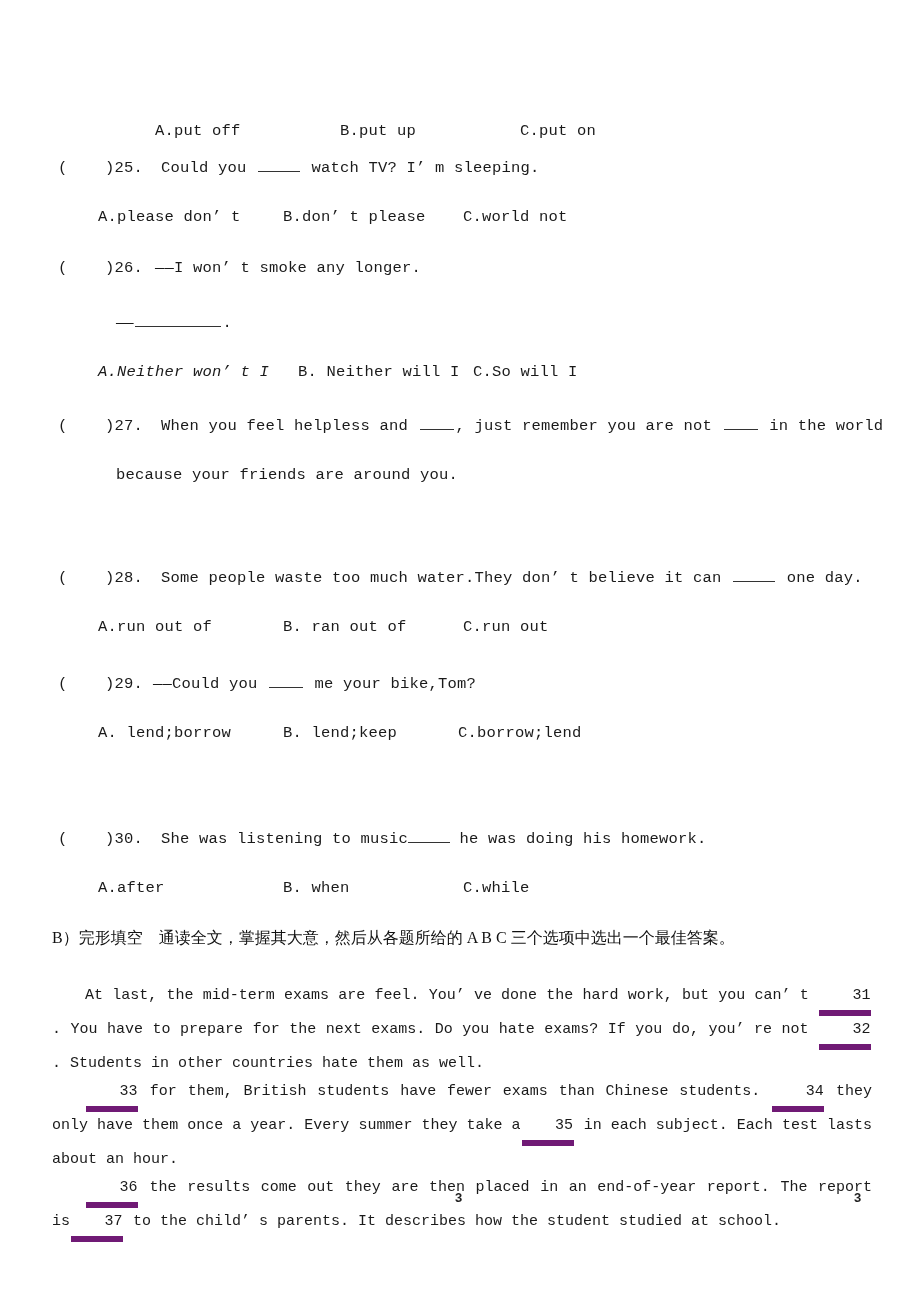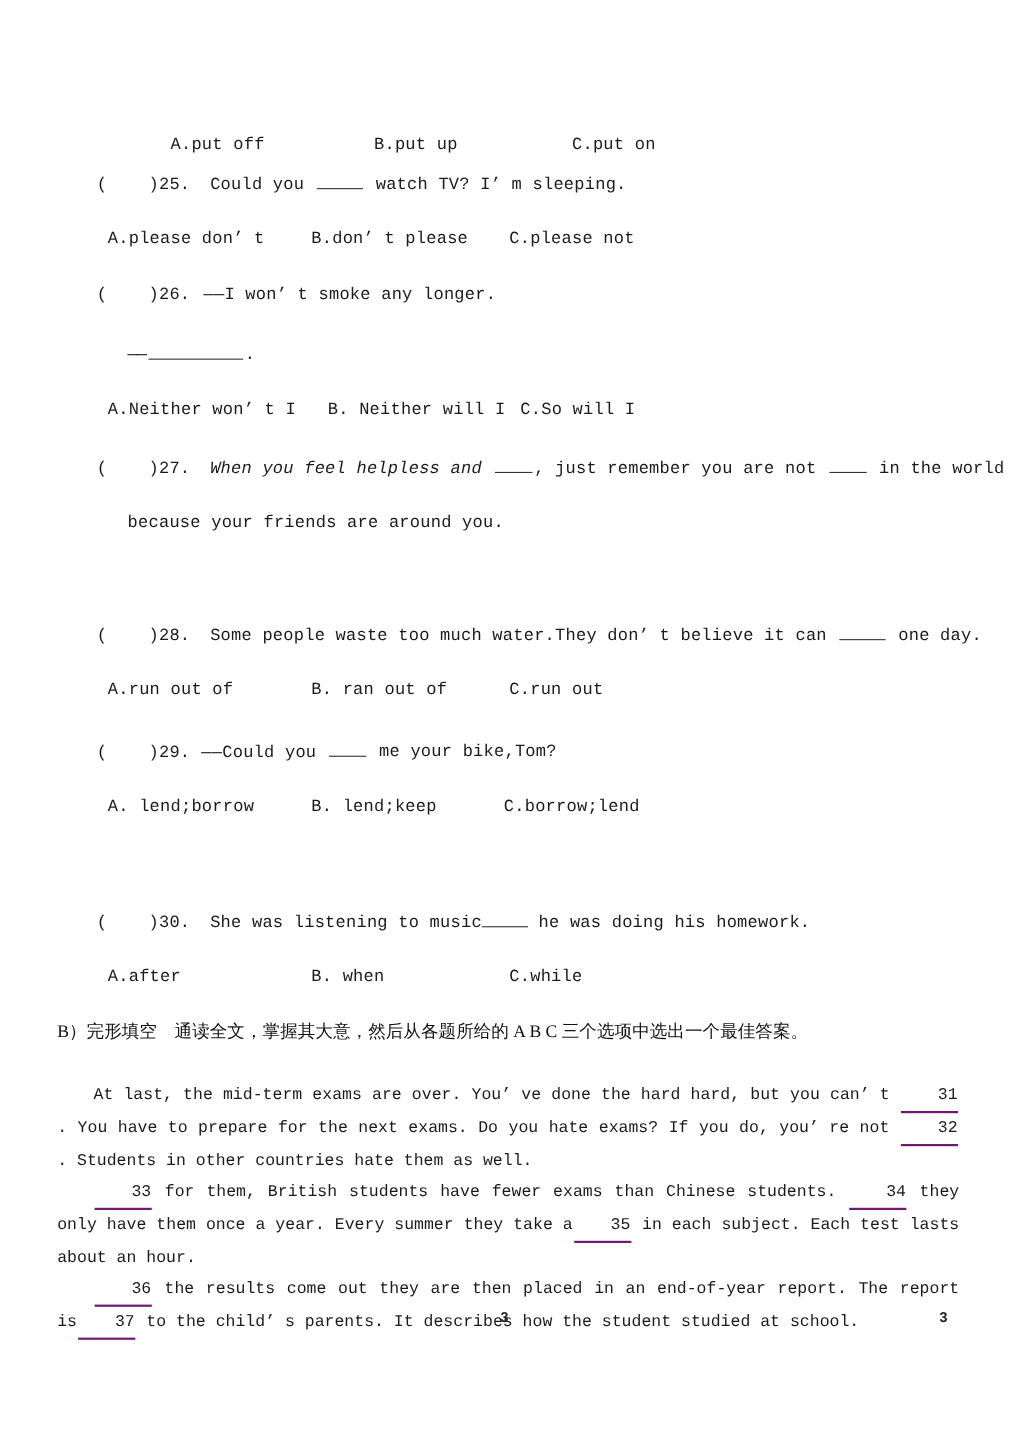--- a/index.html
+++ b/index.html
@@ -36,21 +36,21 @@
   
   .mc-block {
     position: absolute;
     left: 0;
     width: 920px;
   }
 
   .q-line {
     position: relative;
     height: 52px;
-    padding-left: 88px;
+    padding-left: 58px;
     display: block;
   }
   .q-line .paren {
     display: inline-block;
     width: 47px;
   }
   .q-line .qnum {
     display: inline-block;
   }
   .q-text {
@@ -117,21 +117,21 @@
   .cloze p {
     margin: 0;
     text-align: justify;
     text-justify: inter-character;
   }
   .cloze p.indent {
     text-indent: 2.2em;
   }
   .numblank {
     display: inline-block;
-    border-bottom: 2px solid #701a75;
+    border-bottom: 6px solid #701a75;
     text-align: center;
     min-width: 52px;
     margin: 0 1px;
   }
 
   
   .pagenum {
     position: absolute;
     font-family: "Liberation Sans", sans-serif;
     font-size: 13px;
@@ -147,31 +147,31 @@
 <div class="page">
 
   <div class="mc-block" style="top:104px;">
     <div class="opt-line mono">
       <span class="opt opt-a">A.put off</span><span class="opt opt-b">B.put up</span><span class="opt opt-c">C.put on</span>
     </div>
   </div>
 
   <div class="mc-block" style="top:156px;">
     <div class="q-line mono"><span class="paren">(</span><span class="qnum">)</span><span class="qnum">25.</span><span class="q-text" style="padding-left:18px;">Could you </span><span class="blank blank-md"></span><span class="q-text"> watch TV? I’ m sleeping.</span></div>
-    <div class="opt-line mono"><span class="opt opt-a">A.please don’ t</span><span class="opt opt-b">B.don’ t please</span><span class="opt opt-c">C.please not</span></div>
+    <div class="opt-line mono"><span class="opt opt-a">A.please don’ t</span><span class="opt opt-b">B.don’ t please</span><span class="opt opt-c">C.world not</span></div>
   </div>
 
   <div class="mc-block" style="top:259px;">
     <div class="q-line mono"><span class="paren">(</span><span class="qnum">)</span><span class="qnum">26.</span><span class="q-text" style="padding-left:12px;">——I won’ t smoke any longer.</span></div>
     <div class="cont-line mono"><span class="dash">——</span><span class="blank blank-lg"></span><span>.</span></div>
-    <div class="opt-line mono"><span class="opt opt-a" style="width:200px;">A.Neither won’ t I</span><span class="opt opt-b" style="width:175px;">B. Neither will I</span><span class="opt opt-c">C.So will I</span></div>
+    <div class="opt-line mono"><span class="opt opt-a" style="width:200px;font-style:italic;">A.Neither won’ t I</span><span class="opt opt-b" style="width:175px;">B. Neither will I</span><span class="opt opt-c">C.So will I</span></div>
   </div>
 
   <div class="mc-block" style="top:414px;">
-    <div class="q-line mono"><span class="paren">(</span><span class="qnum">)</span><span class="qnum">27.</span><span class="q-text" style="padding-left:18px;font-style:italic;">When you feel helpless and </span><span class="blank blank-sm"></span><span class="q-text">, just remember you are not </span><span class="blank blank-sm"></span><span class="q-text"> in the world</span></div>
+    <div class="q-line mono"><span class="paren">(</span><span class="qnum">)</span><span class="qnum">27.</span><span class="q-text" style="padding-left:18px;">When you feel helpless and </span><span class="blank blank-sm"></span><span class="q-text">, just remember you are not </span><span class="blank blank-sm"></span><span class="q-text"> in the world</span></div>
     <div class="cont-line mono" style="padding-left:116px;"><span>because your friends are around you.</span></div>
   </div>
 
   <div class="mc-block" style="top:566px;">
     <div class="q-line mono"><span class="paren">(</span><span class="qnum">)</span><span class="qnum">28.</span><span class="q-text" style="padding-left:18px;">Some people waste too much water.They don’ t believe it can </span><span class="blank blank-md"></span><span class="q-text"> one day.</span></div>
     <div class="opt-line mono"><span class="opt opt-a">A.run out of</span><span class="opt opt-b">B. ran out of</span><span class="opt opt-c">C.run out</span></div>
   </div>
 
   <div class="mc-block" style="top:672px;">
     <div class="q-line mono"><span class="paren">(</span><span class="qnum">)</span><span class="qnum">29.</span><span class="q-text" style="padding-left:10px;">——Could you </span><span class="blank blank-sm"></span><span class="q-text"> me your bike,Tom?</span></div>
@@ -179,21 +179,21 @@
   </div>
 
   <div class="mc-block" style="top:827px;">
     <div class="q-line mono"><span class="paren">(</span><span class="qnum">)</span><span class="qnum">30.</span><span class="q-text" style="padding-left:18px;">She was listening to music</span><span class="blank blank-md" style="margin:0;"></span><span class="q-text"> he was doing his homework.</span></div>
     <div class="opt-line mono"><span class="opt opt-a">A.after</span><span class="opt opt-b">B. when</span><span class="opt opt-c">C.while</span></div>
   </div>
 
   <div class="section-b">B）完形填空　通读全文，掌握其大意，然后从各题所给的 A B C 三个选项中选出一个最佳答案。</div>
 
   <div class="cloze" style="top:982px;">
-    <p class="indent"><span>At last, the mid-term exams are over. You’ ve done the hard hard, but you can’ t </span><span class="numblank">31</span><span>. You have to prepare for the next exams. Do you hate exams? If you do, you’ re not </span><span class="numblank">32</span><span> . Students in other countries hate them as well.</span></p>
+    <p class="indent"><span>At last, the mid-term exams are feel. You’ ve done the hard work, but you can’ t </span><span class="numblank">31</span><span>. You have to prepare for the next exams. Do you hate exams? If you do, you’ re not </span><span class="numblank">32</span><span> . Students in other countries hate them as well.</span></p>
     <p class="indent"><span class="numblank">33</span><span> for them, British students have fewer exams than Chinese students. </span><span class="numblank">34</span><span> they only have them once a year. Every summer they take a</span><span class="numblank">35</span><span> in each subject. Each test lasts about an hour.</span></p>
     <p class="indent"><span class="numblank">36</span><span> the results come out they are then placed in an end-of-year report. The report is</span><span class="numblank">37</span><span> to the child’ s parents. It describes how the student studied at school.</span></p>
   </div>
 
   <div class="pagenum pagenum-center">3</div>
   <div class="pagenum pagenum-right">3</div>
 
 </div>
 
 </body></html>

